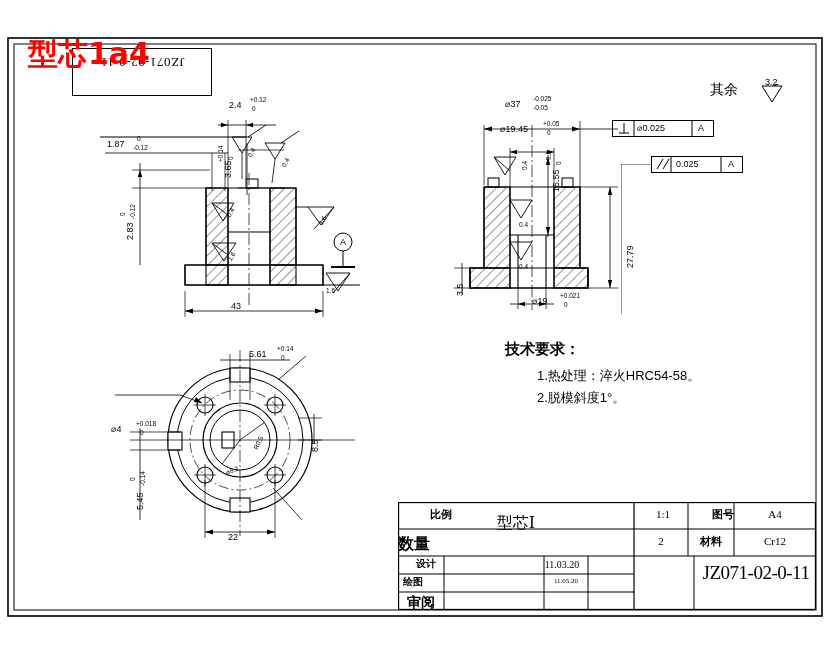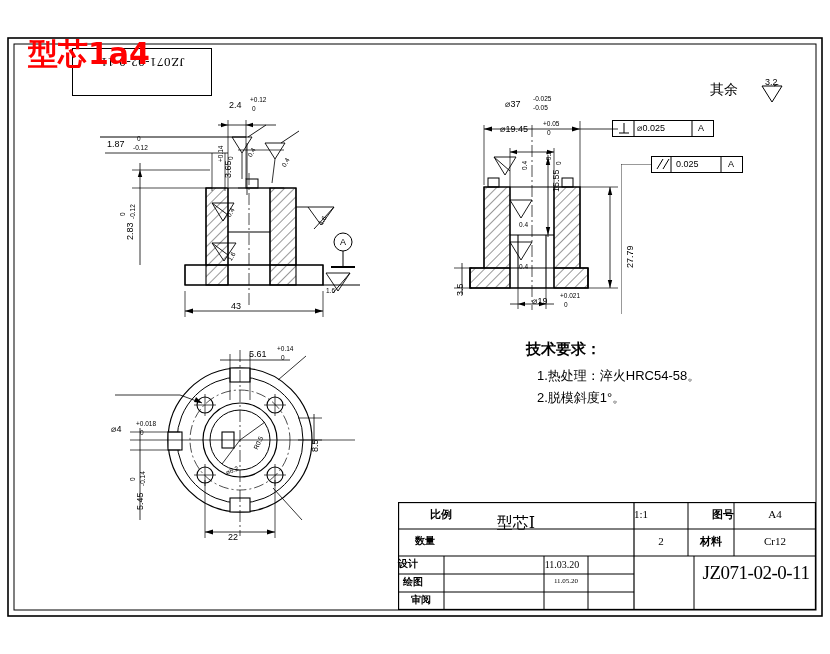--- a/index.html
+++ b/index.html
@@ -345,21 +345,21 @@
   <div class="txt dim-s" style="left:130px;top:481px;transform:rotate(-90deg);transform-origin:left top;">0</div>
   <div class="txt dim-s" style="left:140px;top:486px;transform:rotate(-90deg);transform-origin:left top;">-0.14</div>
 
   <div class="txt dim" style="left:228px;top:533px;">22</div>
 
   <div class="txt dim" style="left:311px;top:452px;transform:rotate(-90deg);transform-origin:left top;">8.5</div>
 
   <div class="txt dim-s" style="left:253px;top:448px;transform:rotate(-65deg);transform-origin:left top;">R0.5</div>
   <div class="txt dim-s" style="left:225px;top:470px;transform:rotate(-20deg);transform-origin:left top;">⌀8.2</div>
 
-  <div class="txt" style="left:526px;top:341px;font-size:15px;font-weight:600;">技术要求：</div>
+  <div class="txt" style="left:505px;top:341px;font-size:15px;font-weight:600;">技术要求：</div>
   <div class="txt" style="left:537px;top:369px;font-size:13px;">1.热处理：淬火HRC54-58。</div>
   <div class="txt" style="left:537px;top:391px;font-size:13px;">2.脱模斜度1°。</div>
 
   <svg class="abs" style="left:398px;top:502px" width="418" height="108">
     <rect x="0.5" y="0.5" width="417" height="107" fill="none" stroke="#000" stroke-width="1.3"></rect>
 
     <line x1="0" y1="27" x2="418" y2="27" stroke="#000" stroke-width="1"></line>
     <line x1="0" y1="54" x2="418" y2="54" stroke="#000" stroke-width="1.2"></line>
     <line x1="0" y1="72" x2="236" y2="72" stroke="#000" stroke-width="1"></line>
     <line x1="0" y1="90" x2="236" y2="90" stroke="#000" stroke-width="1"></line>
@@ -369,33 +369,33 @@
     <line x1="190" y1="54" x2="190" y2="108" stroke="#000" stroke-width="1"></line>
     <line x1="236" y1="0" x2="236" y2="108" stroke="#000" stroke-width="1.2"></line>
     <line x1="290" y1="0" x2="290" y2="54" stroke="#000" stroke-width="1"></line>
     <line x1="336" y1="0" x2="336" y2="54" stroke="#000" stroke-width="1"></line>
     <line x1="296" y1="54" x2="296" y2="108" stroke="#000" stroke-width="1"></line>
   </svg>
 
   <div class="txt serif" style="left:398px;top:515px;width:236px;text-align:center;font-size:16px;">型芯Ⅰ</div>
 
   <div class="txt" style="left:398px;top:509px;width:54px;text-align:right;font-size:11px;font-weight:600;">比例</div>
-  <div class="txt serif" style="left:634px;top:509px;width:58px;text-align:left;font-size:11px;">1:1</div>
+  <div class="txt serif" style="left:634px;top:509px;width:58px;text-align:center;font-size:11px;">1:1</div>
   <div class="txt" style="left:688px;top:509px;width:46px;text-align:right;font-size:11px;font-weight:600;">图号</div>
   <div class="txt serif" style="left:734px;top:509px;width:82px;text-align:center;font-size:11px;">A4</div>
 
-  <div class="txt" style="left:398px;top:536px;width:54px;text-align:center;font-size:10px;font-weight:600;">数量</div>
+  <div class="txt" style="left:398px;top:536px;width:54px;font-size:16px;font-weight:600;">数量</div>
   <div class="txt serif" style="left:634px;top:536px;width:54px;text-align:center;font-size:11px;">2</div>
   <div class="txt" style="left:688px;top:536px;width:46px;text-align:center;font-size:11px;font-weight:600;">材料</div>
   <div class="txt serif" style="left:734px;top:536px;width:82px;text-align:center;font-size:11px;">Cr12</div>
 
-  <div class="txt" style="left:398px;top:559px;width:46px;text-align:left;font-size:10px;font-weight:600;">设计</div>
+  <div class="txt" style="left:390px;top:559px;width:46px;text-align:right;font-size:10px;font-weight:600;">设计</div>
   <div class="txt serif" style="left:544px;top:560px;width:36px;text-align:center;font-size:10px;">11.03.20</div>
 
   <div class="txt" style="left:398px;top:577px;width:30px;text-align:center;font-size:10px;font-weight:600;">绘图</div>
   <div class="txt serif" style="left:544px;top:578px;width:44px;text-align:center;font-size:7px;">11.05.20</div>
 
-  <div class="txt" style="left:398px;top:595px;width:46px;text-align:center;font-size:10px;font-weight:600;">审阅</div>
+  <div class="txt" style="left:398px;top:595px;width:46px;text-align:center;font-size:14px;font-weight:600;">审阅</div>
   <div class="txt serif" style="left:544px;top:596px;width:44px;text-align:center;font-size:7px;"></div>
 
   <div class="txt serif" style="left:694px;top:563px;width:124px;text-align:center;font-size:19px;letter-spacing:-0.5px;">JZ071-02-0-11</div>
 
 </div>
 
 </body></html>

